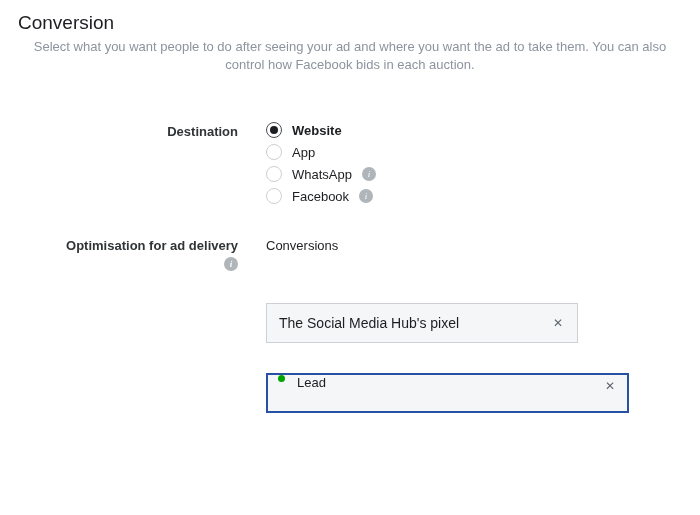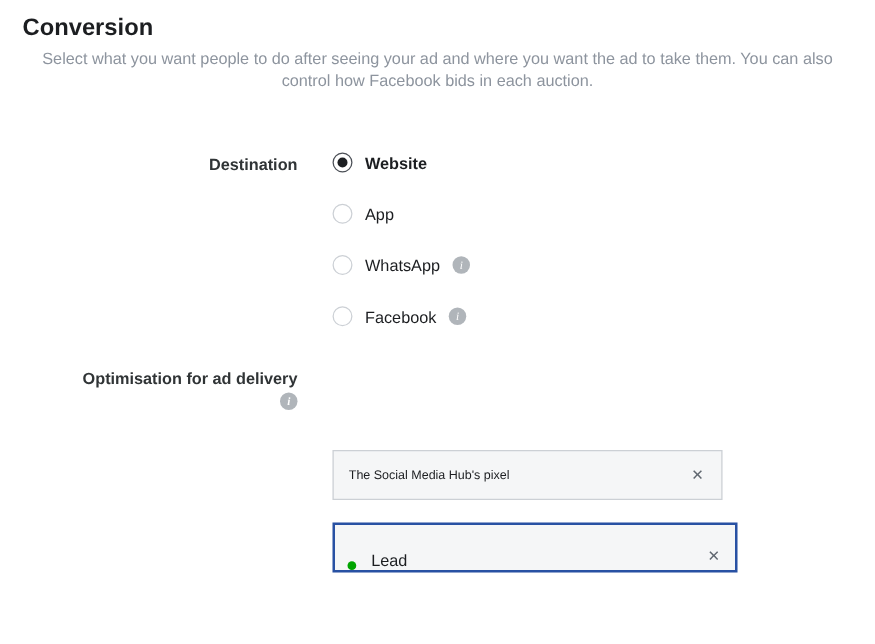--- a/index.html
+++ b/index.html
@@ -7,21 +7,21 @@
       font-family: Helvetica, Arial, sans-serif;
       font-size: 13px;
       background: #fff;
       color: #1c1e21;
       width: 700px;
       height: 515px;
       padding: 12px 18px;
     }
     .section-title {
       font-size: 19px;
-      font-weight: 700;
+      font-weight: 400;
       color: #1c1e21;
       margin-bottom: 4px;
     }
     .section-desc {
       font-size: 13px;
       color: #8d949e;
       line-height: 1.4;
       margin-bottom: 48px;
       text-align: center;
     }
@@ -38,21 +38,21 @@
       font-weight: 600;
       color: #303436;
       padding-top: 2px;
     }
     .form-value-col {
       flex: 1;
     }
     .radio-group {
       display: flex;
       flex-direction: column;
-      gap: 25px;
+      gap: 6px;
     }
     .radio-item {
       display: flex;
       align-items: center;
       gap: 10px;
       cursor: pointer;
     }
     .radio-circle {
       width: 16px;
       height: 16px;
@@ -110,33 +110,33 @@
       padding-top: 2px;
     }
     .select-box {
       width: 312px;
       height: 40px;
       border: 1px solid #ccd0d5;
       background: #f5f6f7;
       display: flex;
       align-items: center;
       padding: 0 8px 0 12px;
-      font-size: 10px;
-      color: #1c1e21;
-      margin-bottom: 18px;
+      font-size: 14px;
+      color: #1c1e21;
+      margin-bottom: 30px;
       cursor: pointer;
     }
     .select-box .text { flex: 1; }
     .input-box {
-      width: 324px;
+      width: 363px;
       height: 40px;
       border: 2px solid #2851a3;
       background: #f5f6f7;
       display: flex;
-      align-items: flex-end;
+      align-items: flex-start;
       padding: 0 6px 0 10px;
     }
     .status-dot {
       width: 7px;
       height: 7px;
       border-radius: 50%;
       background: #00a400;
       flex-shrink: 0;
       margin-right: 12px;
     }
@@ -202,20 +202,23 @@
 </div>
 
 <div class="form-row">
   <div class="form-label-col label-info-after">
     <div class="label-with-info" style="justify-content:flex-end; width:100%;">
       <span>Optimisation for ad delivery</span>
     </div>
     <div style="display:flex; justify-content:flex-end; margin-top:4px;">
       <span class="info-icon"></span>
     </div>
+  </div>
+  <div class="form-value-col">
+    <div class="plain-value">Conversions</div>
   </div>
 </div>
 
 <div class="form-row" style="margin-top:8px;">
   <div class="form-label-col"></div>
   <div class="inputs-col">
     <div class="select-box">
       <span class="text">The Social Media Hub's pixel</span>
       <span class="close-x"></span>
     </div>

